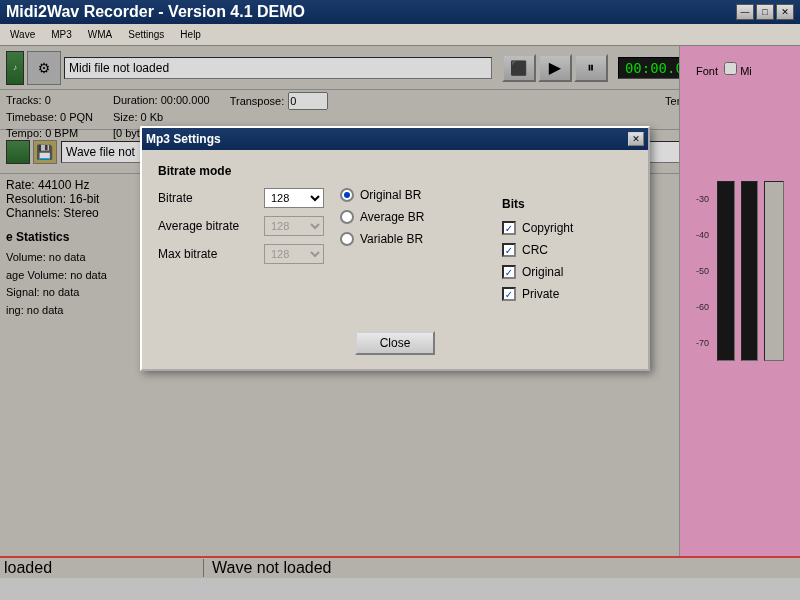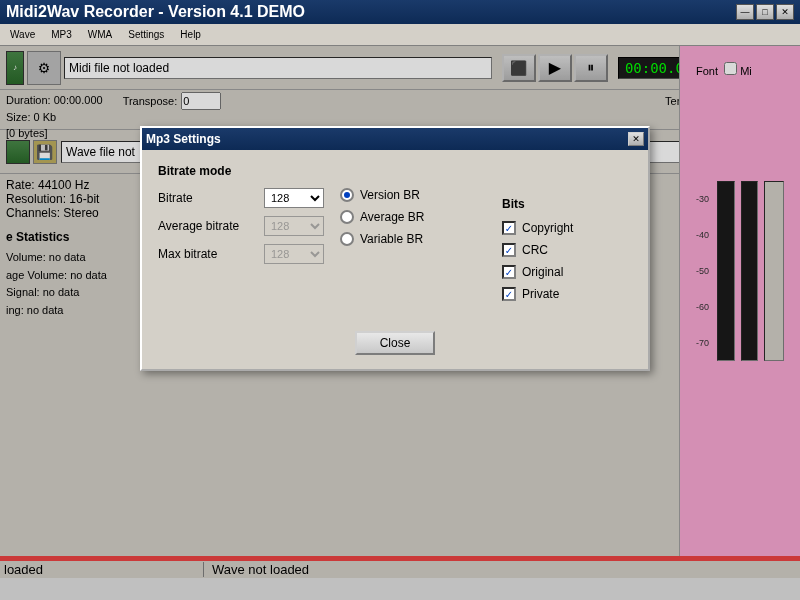--- a/index.html
+++ b/index.html
@@ -185,25 +185,25 @@
     }
 
     
     .status-bar {
       position: absolute;
       bottom: 0;
       left: 0;
       right: 0;
       height: 22px;
       background: #d4d0c8;
-      border-top: 5px solid #ef4444;
+      border-top: 2px solid #ef4444;
       display: flex;
       align-items: center;
       padding: 0 4px;
-      font-size: 13px;
+      font-size: 16px;
     }
     .status-left {
       width: 200px;
       border-right: 1px solid #808080;
       padding-right: 8px;
     }
     .status-right {
       padding-left: 8px;
     }
 
@@ -434,20 +434,25 @@
       <div class="transport-btn">⬛</div>
       <div class="transport-btn" style="font-size:16px;">▶</div>
       <div class="transport-btn">⏸</div>
     </div>
     <div class="time-display">00:00.000</div>
     <div class="time-display2">00:00</div>
     <div class="slider-v"></div>
   </div>
 
   <div class="info-row">
+    <div class="info-col">
+      <div>Tracks: 0</div>
+      <div>Timebase: 0 PQN</div>
+      <div>Tempo: 0 BPM</div>
+    </div>
     <div class="info-col">
       <div>Duration: 00:00.000</div>
       <div>Size: 0 Kb</div>
       <div>[0 bytes]</div>
     </div>
     <div class="info-col" style="flex:1;">
       <div style="display:flex;align-items:center;gap:4px;">
         <span>Transpose:</span>
         <input type="number" value="0" style="width: 40px; height: 18px; font-size: 11px;">
       </div>
@@ -537,21 +542,21 @@
                 <span class="form-label">Max bitrate</span>
                 <select class="form-select disabled" disabled="">
                   <option>128</option>
                 </select>
               </div>
             </div>
 
             <div class="radio-group">
               <div class="radio-item">
                 <div class="radio-input selected"></div>
-                <span>Version BR</span>
+                <span>Original BR</span>
               </div>
               <div class="radio-item">
                 <div class="radio-input"></div>
                 <span>Average BR</span>
               </div>
               <div class="radio-item">
                 <div class="radio-input"></div>
                 <span>Variable BR</span>
               </div>
             </div>

